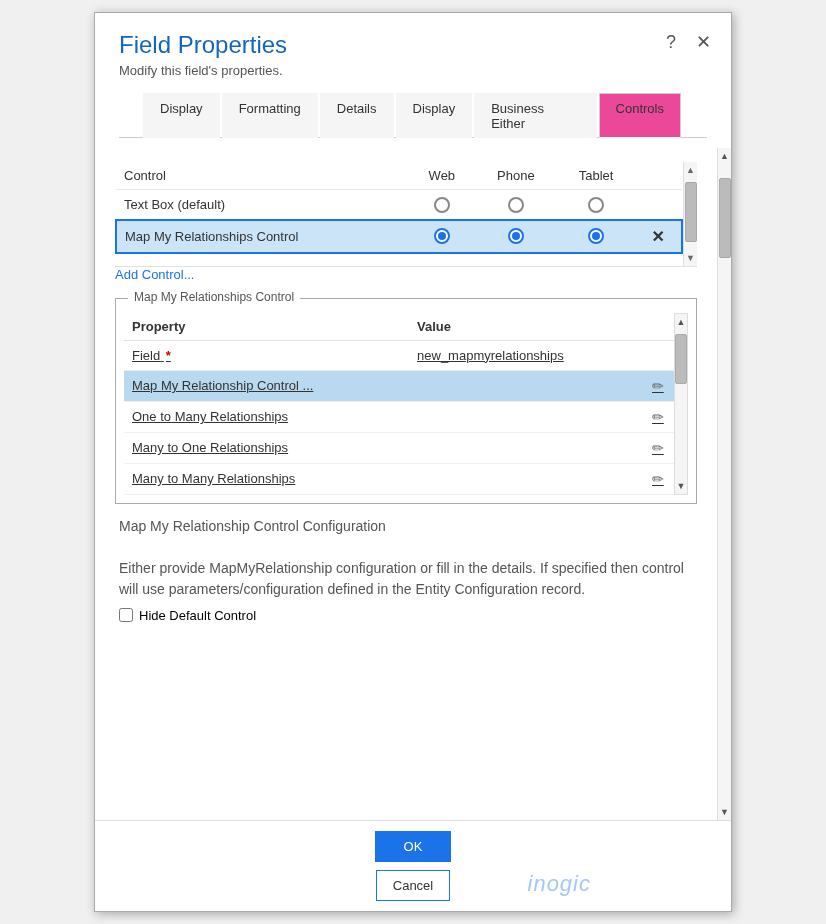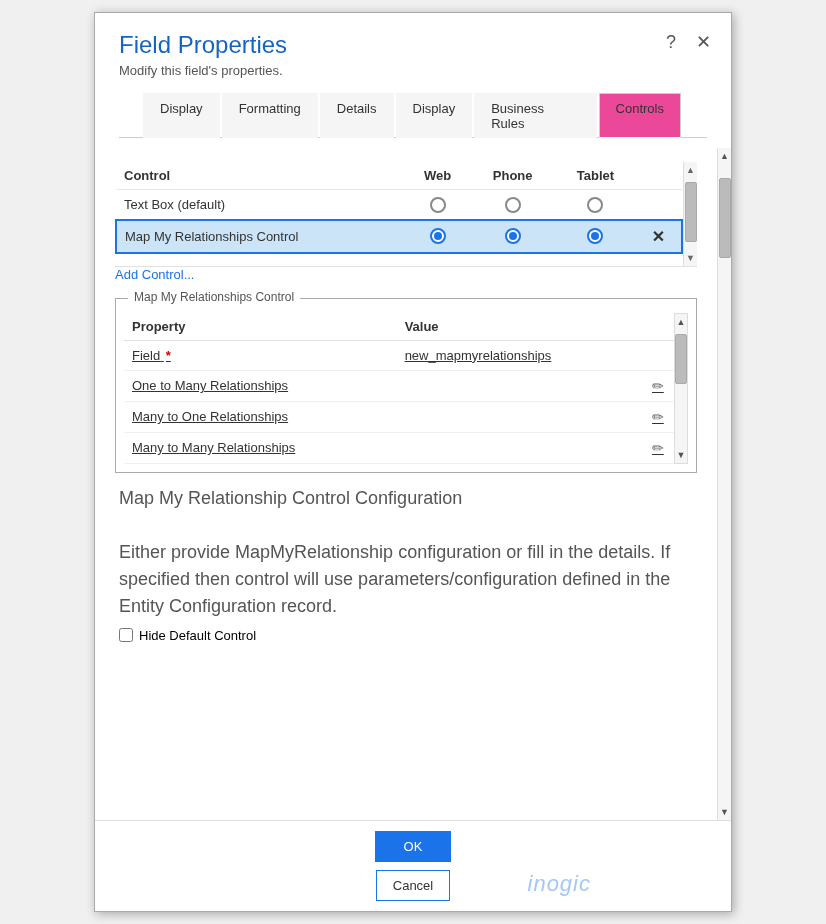--- a/index.html
+++ b/index.html
@@ -85,21 +85,21 @@
       display: flex;
       flex-direction: column;
     }
     
     .controls-table {
       width: 100%;
       border-collapse: collapse;
       margin-bottom: 12px;
     }
     .controls-table th {
-      font-weight: 700;
+      font-weight: 400;
       text-align: left;
       padding: 6px 8px;
       color: #333;
       font-size: 13px;
     }
     .controls-table th.center { text-align: center; }
     .controls-table td {
       padding: 6px 8px;
       border-top: 1px solid #e8e8e8;
       font-size: 13px;
@@ -208,21 +208,21 @@
       margin-top: 4px;
     }
     .scrollbar-arrow {
       font-size: 9px;
       color: #555;
       padding: 3px 2px;
       cursor: pointer;
       user-select: none;
     }
     .info-text {
-      font-size: 18px;
+      font-size: 14px;
       color: #555;
       margin-top: 8px;
       line-height: 1.5;
       padding: 0 4px;
     }
     .hide-default-row {
       display: flex;
       align-items: center;
       gap: 6px;
       margin-top: 8px;
@@ -318,21 +318,21 @@
     <div class="dialog-controls-top">
       <button class="icon-btn">?</button>
       <button class="icon-btn">✕</button>
     </div>
 
     <div class="tabs-bar">
       <div class="tab">Display</div>
       <div class="tab">Formatting</div>
       <div class="tab">Details</div>
       <div class="tab">Display</div>
-      <div class="tab">Business Rules</div>
+      <div class="tab">Business Either</div>
       <div class="tab active">Controls</div>
     </div>
   </div>
 
   <div class="dialog-body">
     <div class="main-scroll-area">
       <div class="main-content">
         
         <div class="table-scroll-area">
           <div class="table-content">
@@ -414,20 +414,27 @@
 
                   <tr>
                     <td>
                       <span>Field</span>
                       <span class="required-star">*</span>
                     </td>
                     <td>new_mapmyrelationships</td>
                     <td></td>
                   </tr>
 
+                  <tr class="selected-prop">
+                    <td>Map My Relationship Control ...</td>
+                    <td></td>
+                    <td>
+                      <span class="edit-icon">✏</span>
+                    </td>
+                  </tr>
 
                   <tr>
                     <td>One to Many Relationships</td>
                     <td></td>
                     <td>
                       <span class="edit-icon">✏</span>
                     </td>
                   </tr>
 
                   <tr>

